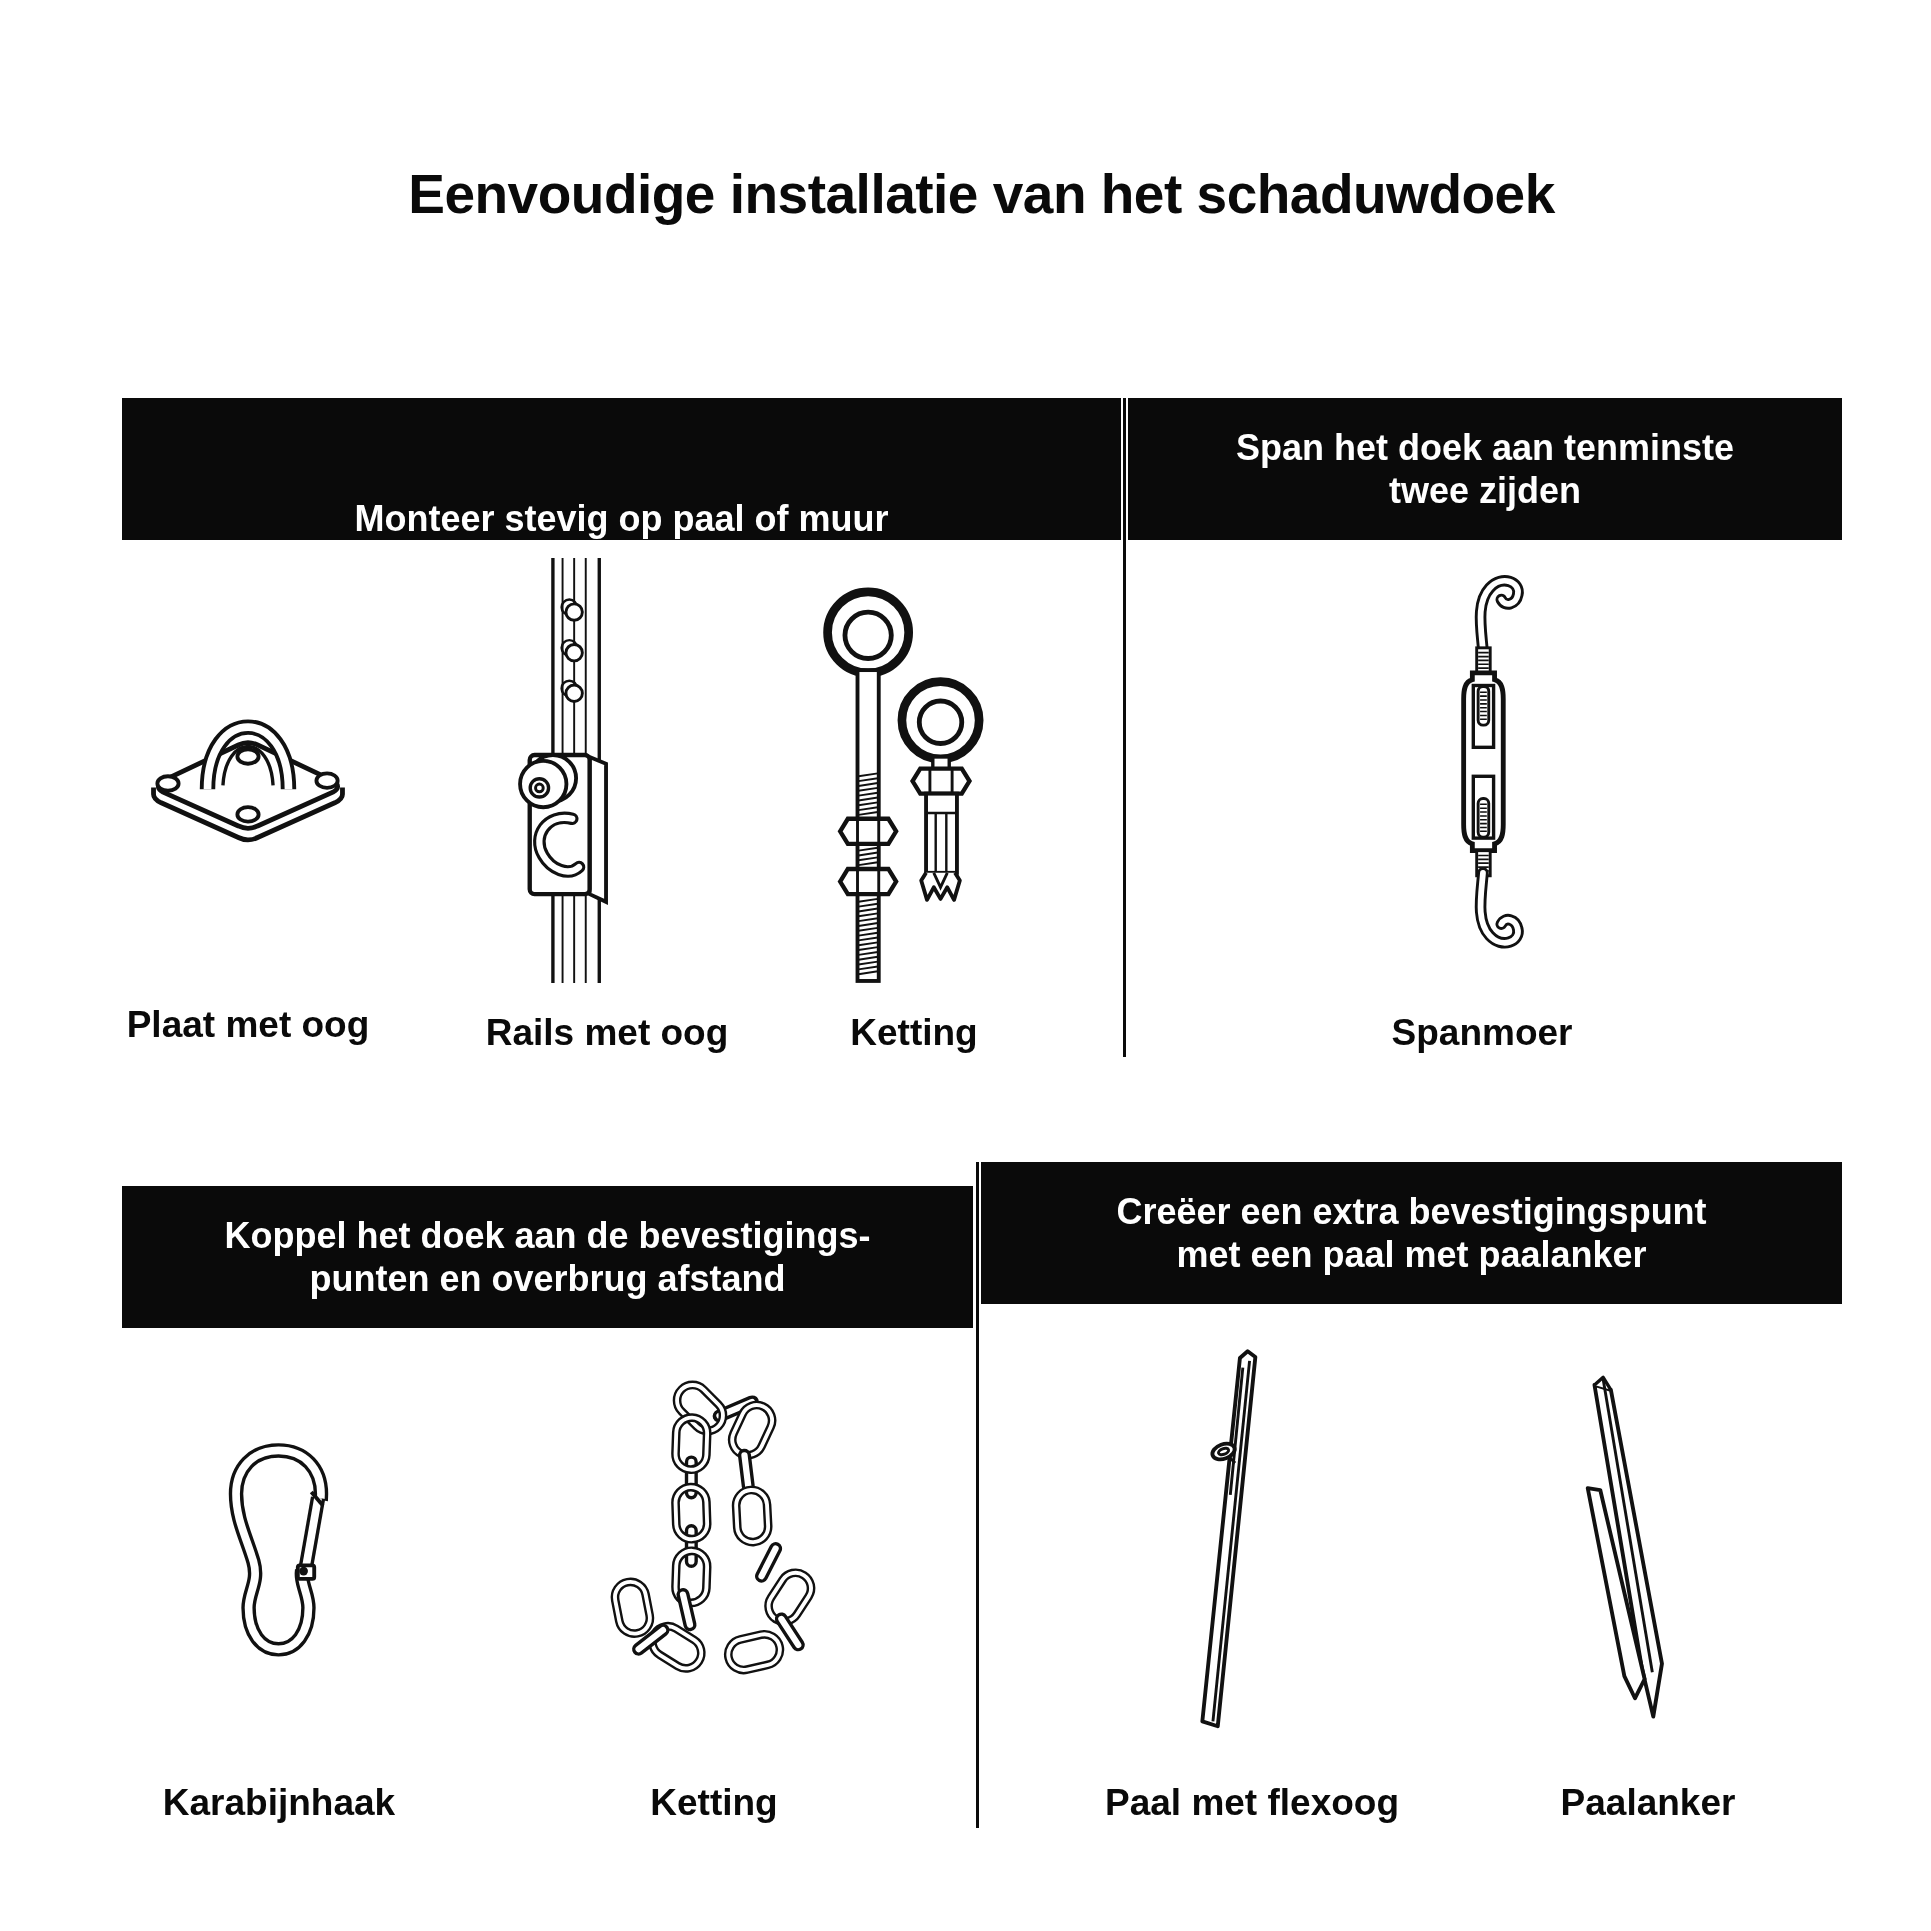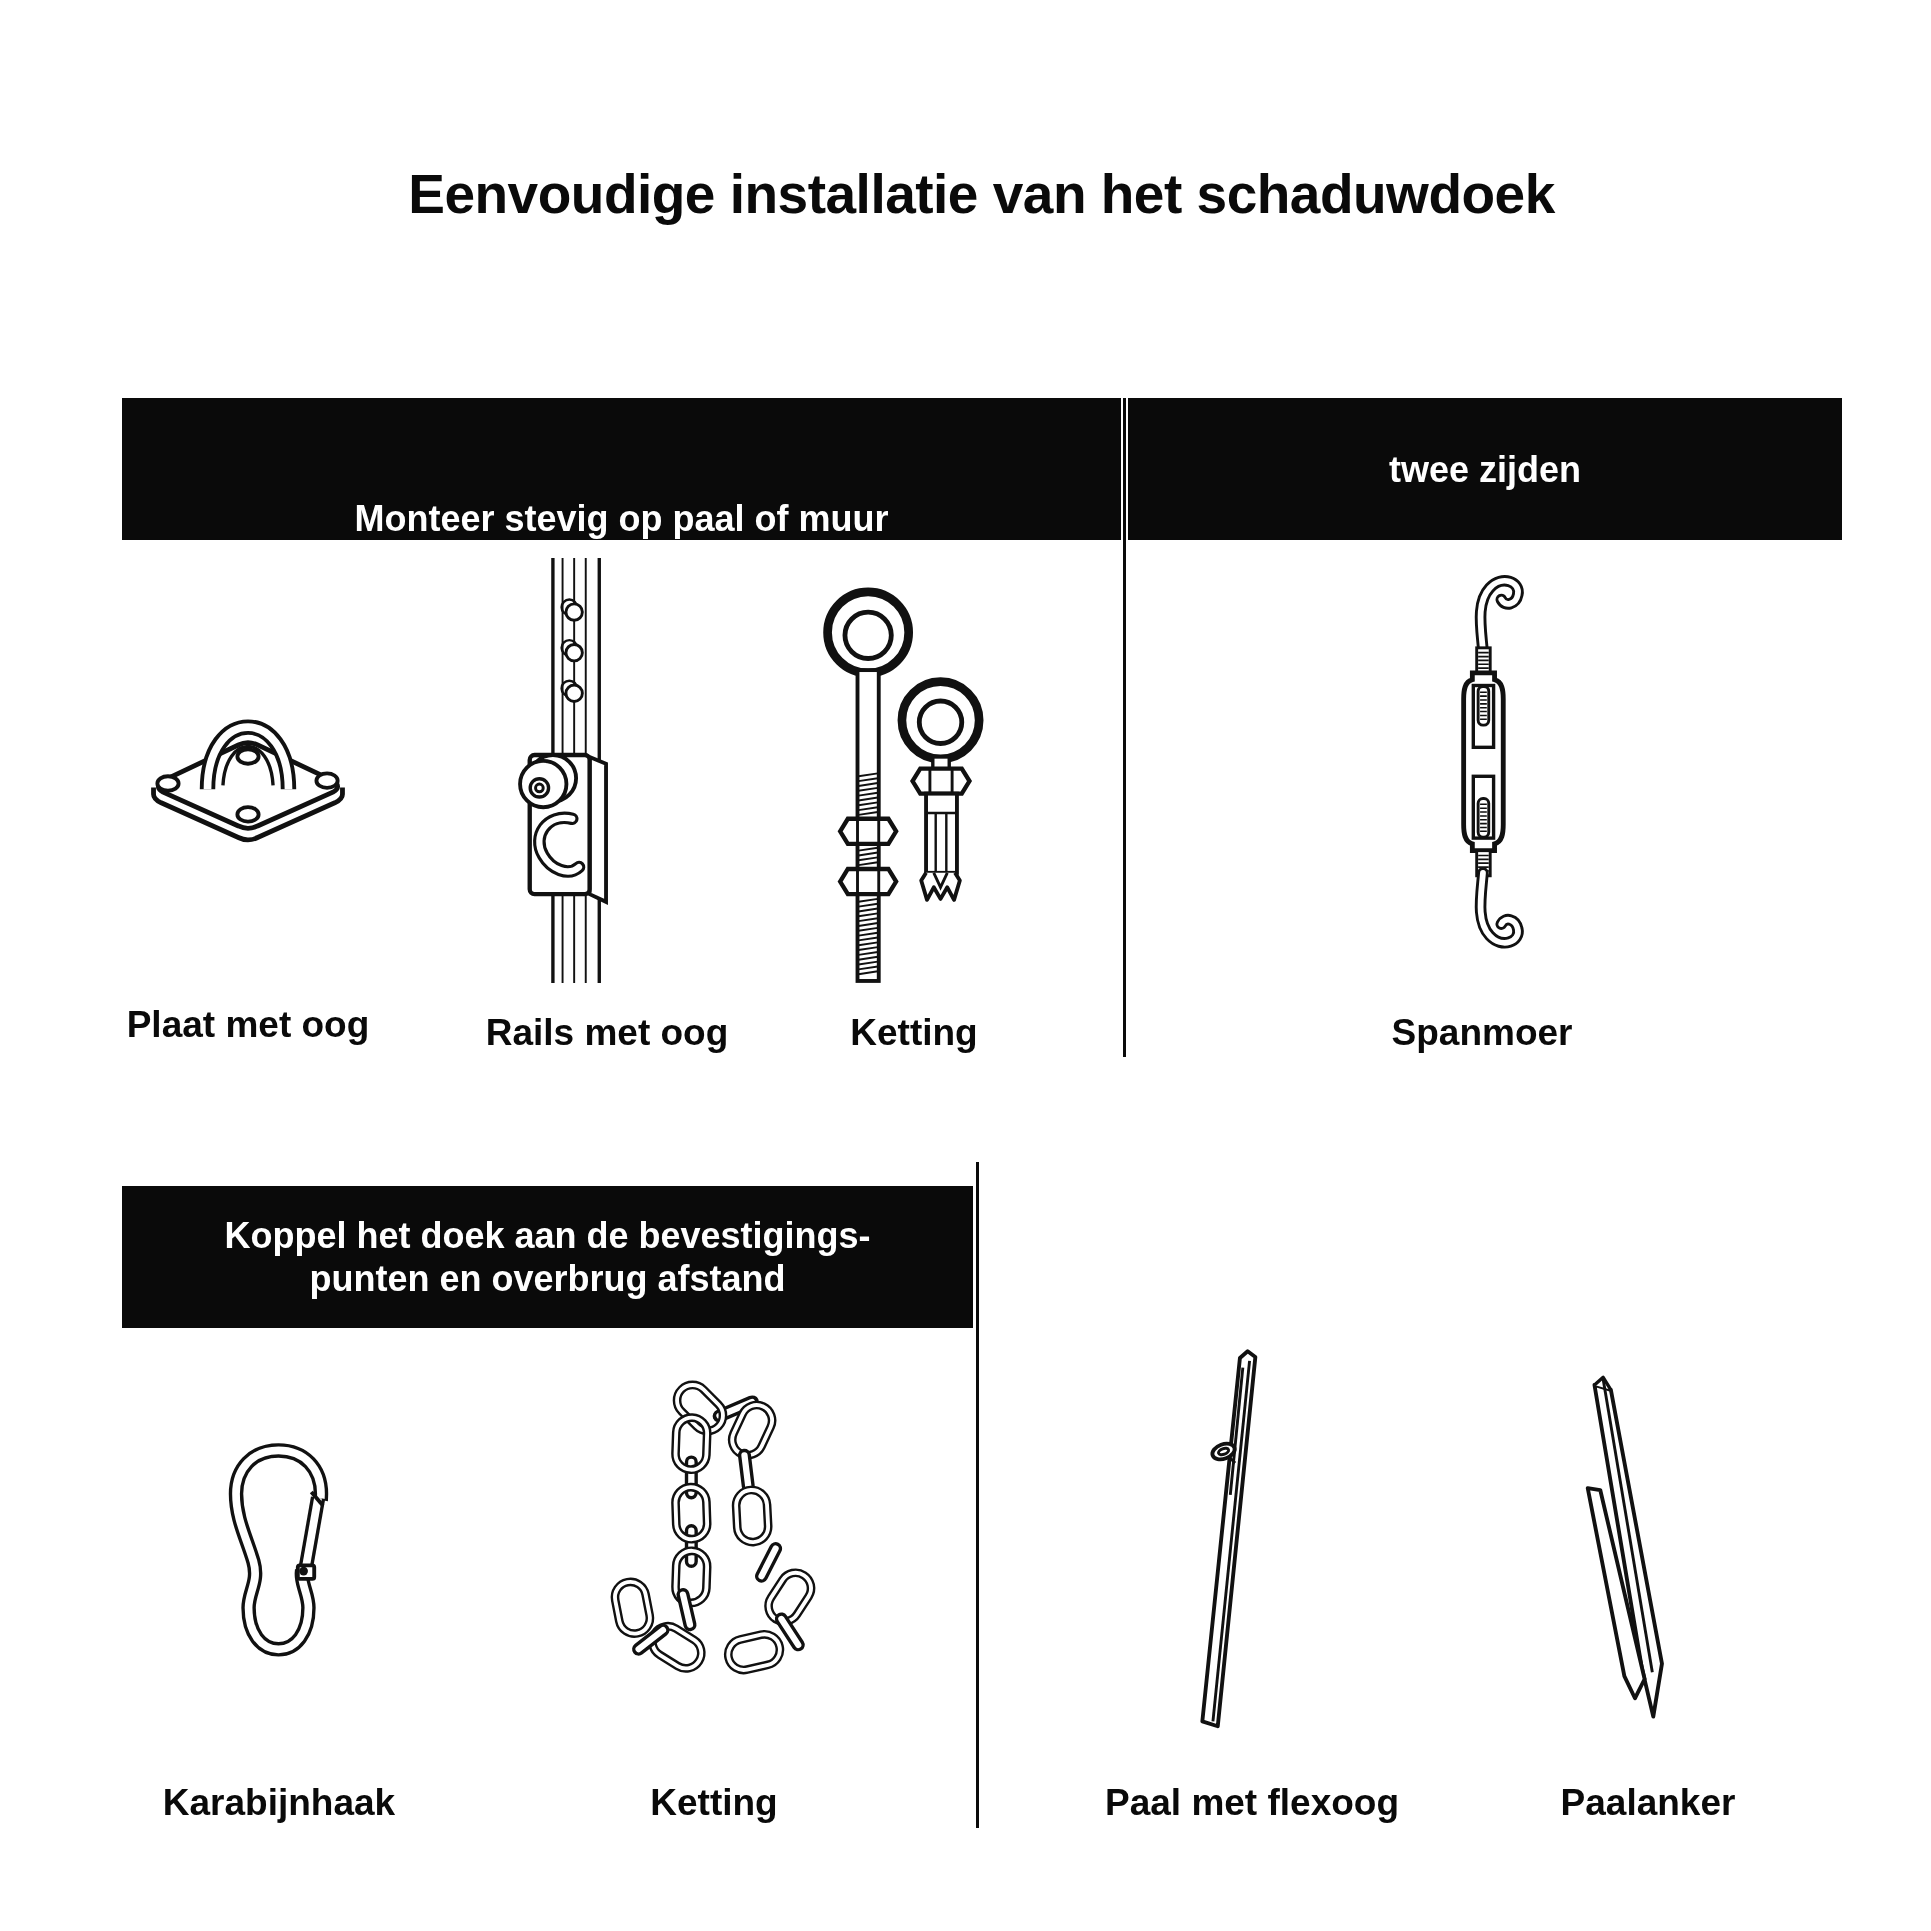--- a/index.html
+++ b/index.html
@@ -23,27 +23,32 @@
 
 <div class="canvas">
 
   <div class="title">Eenvoudige installatie van het schaduwdoek</div>
 
   <div class="bar" style="left:106px;top:398px;width:999px;justify-content:flex-end;">
     <span>Monteer stevig op paal of muur</span>
     <span></span>
   </div>
   <div class="bar" style="left:1112px;top:398px;width:714px;">
+    <span>Span het doek aan tenminste</span>
     <span>twee zijden</span>
   </div>
   <div class="vline" style="left:1107px;top:398px;height:659px;"></div>
 
   <div class="bar" style="left:106px;top:1186px;width:851px;">
     <span>Koppel het doek aan de bevestigings-</span>
     <span>punten en overbrug afstand</span>
+  </div>
+  <div class="bar" style="left:965px;top:1162px;width:861px;">
+    <span>Creëer een extra bevestigingspunt</span>
+    <span>met een paal met paalanker</span>
   </div>
   <div class="vline" style="left:960px;top:1162px;height:666px;"></div>
 
   <figure class="icon" style="left:87px;top:637px;width:290px;height:241px;">
     <svg viewBox="0 0 300 250">
       <path d="M62,149 L140,112 Q150,107 160,112 L238,149 Q248,155 238,161 L160,196 Q150,201 140,196 L62,161 Q52,155 62,149 Z" fill="#fff" stroke="#111" stroke-width="5"></path>
       <path d="M52,156 L52,163 Q52,168 60,172 L140,208 Q150,213 160,208 L240,172 Q248,168 248,163 L248,156" fill="none" stroke="#111" stroke-width="5"></path>
       <path d="M108,158 C108,72 192,72 192,158" fill="none" stroke="#111" stroke-width="16"></path>
       <path d="M108,158 C108,72 192,72 192,158" fill="none" stroke="#fff" stroke-width="8"></path>
       <path d="M124,154 C127,100 173,100 176,154" fill="none" stroke="#111" stroke-width="3.5"></path>

